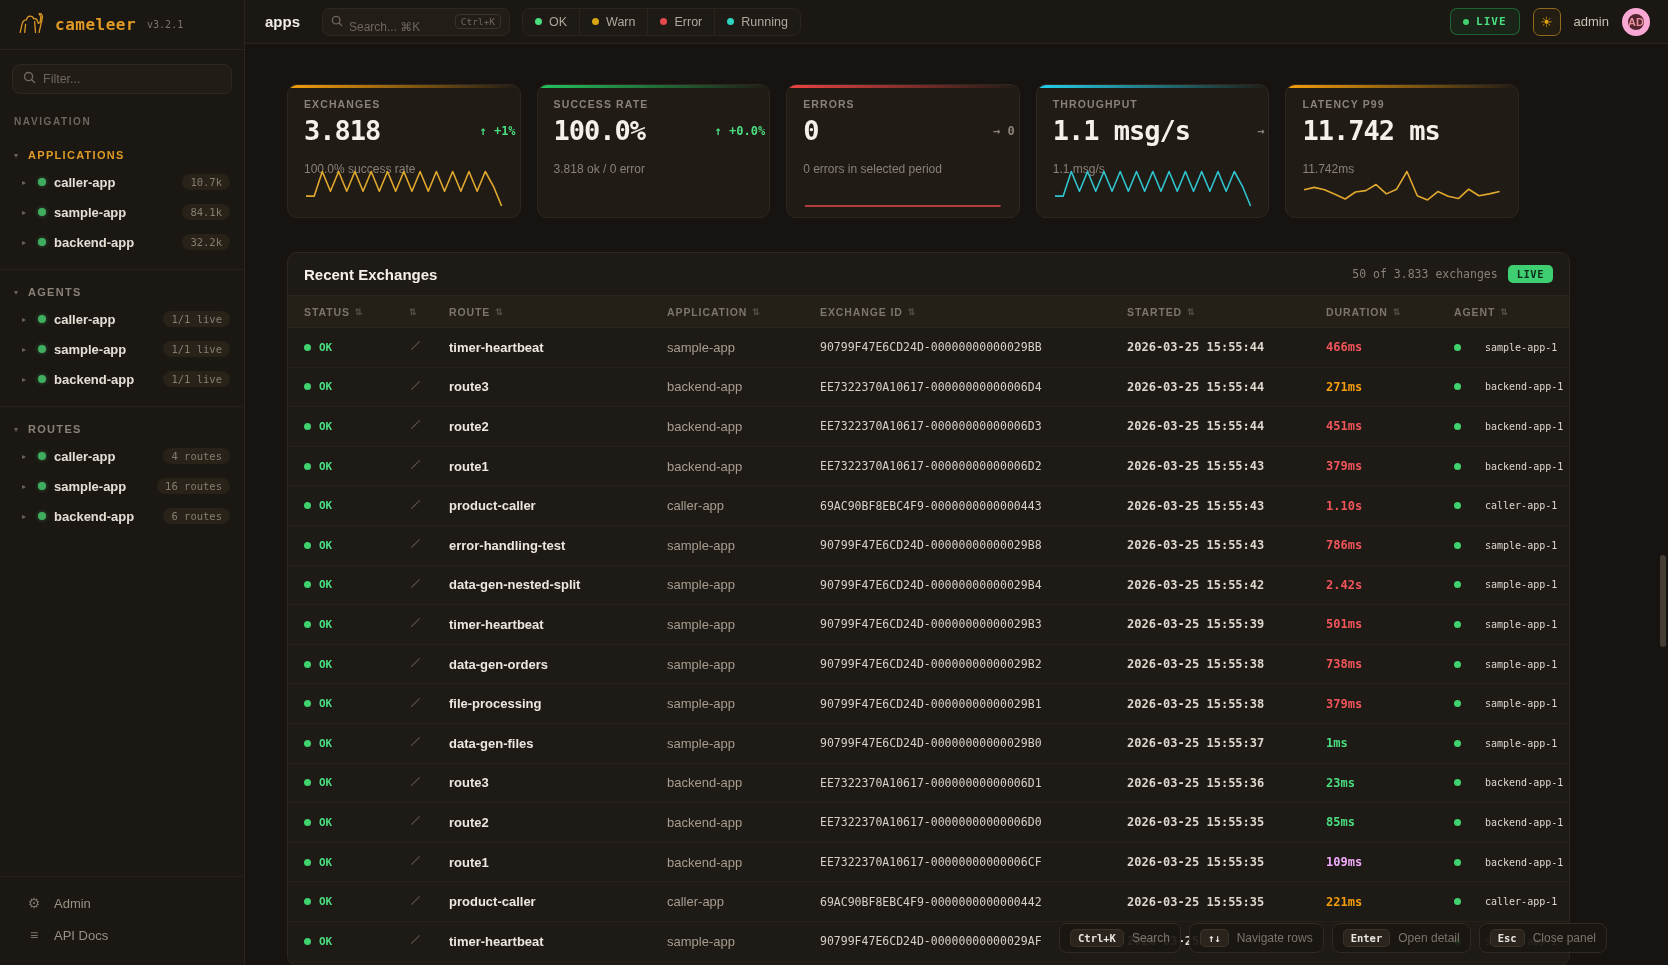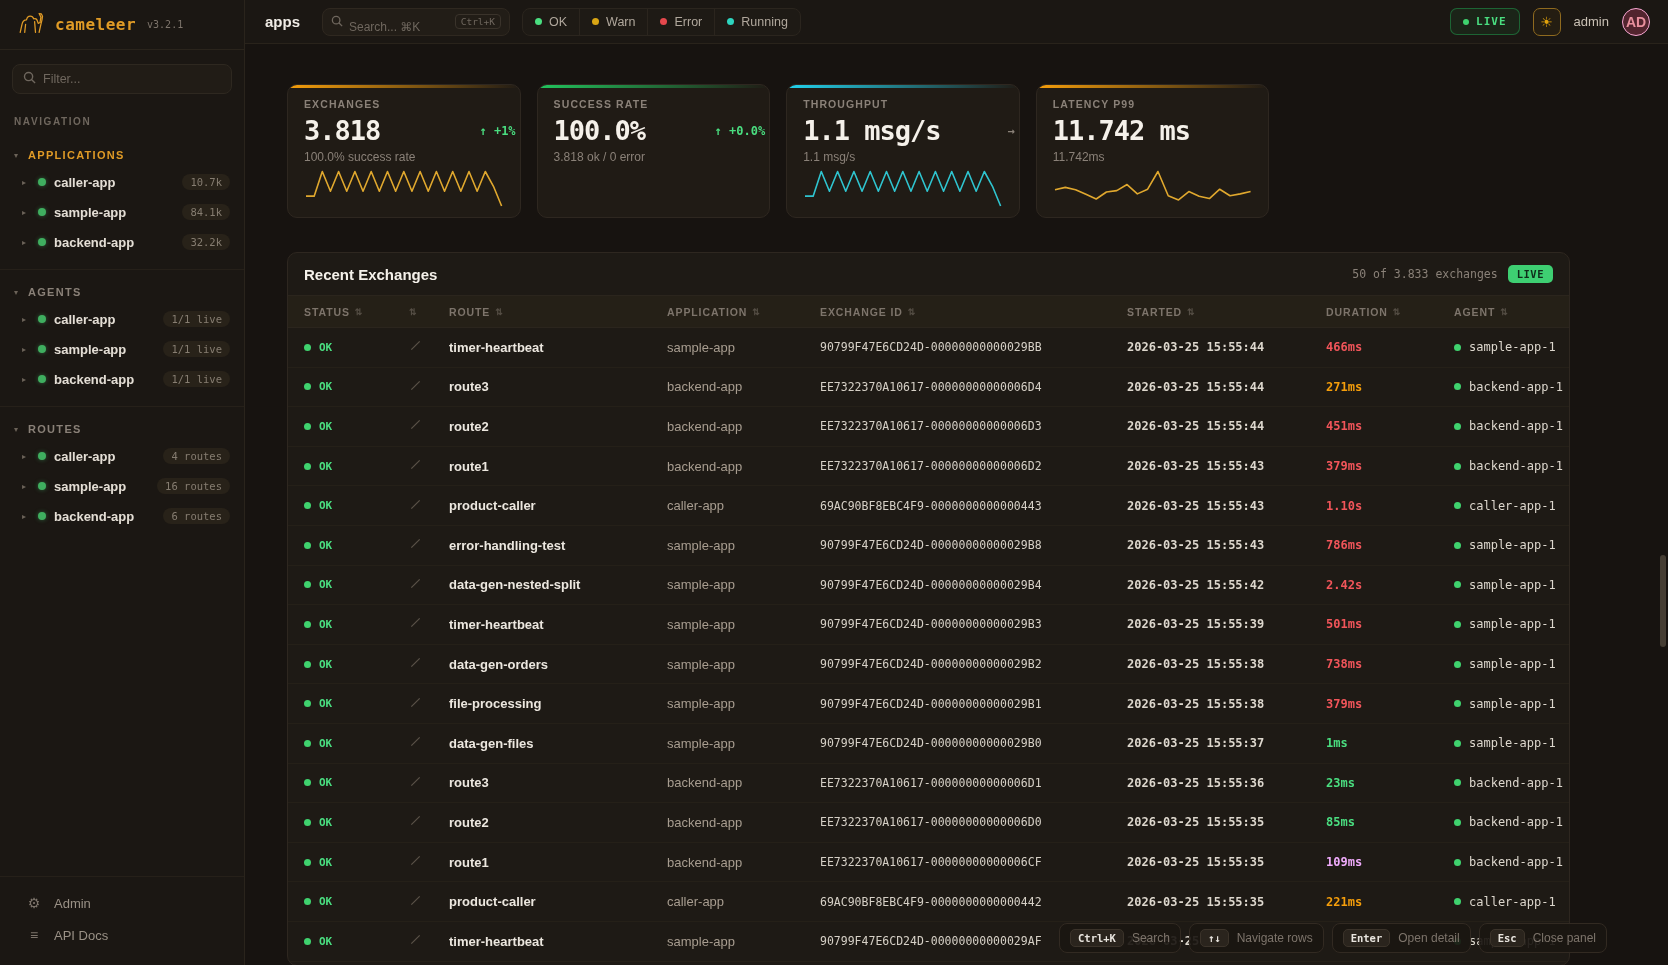--- a/index.html
+++ b/index.html
@@ -45,33 +45,33 @@
   .time-group { margin-left:18px; height:28px; background:#131008; border-radius:8px; display:flex; align-items:center; padding:2px; }
   .tr-btn { height:24px; display:flex; align-items:center; padding:0 12px; font-size:12.5px; color:#9b9287; border-radius:6px; cursor:pointer; }
   .tr-btn.active { background:#312c25; color:#f0ece6; font-weight:bold; }
   .time-display { display:flex; align-items:center; gap:8px; padding:0 12px; font-family:"DejaVu Sans Mono", monospace; font-size:12px; font-weight:bold; color:#e8e4de; }
   .time-sep { color:#6f675e; font-weight:normal; }
   .tb-right { margin-left:auto; display:flex; align-items:center; gap:13px; margin-right:18px; }
   .live-pill { display:flex; align-items:center; gap:7px; height:27px; padding:0 12px; border-radius:7px; background:rgba(34,197,94,.08); border:1px solid rgba(34,197,94,.4); color:#4ade80; font-family:"DejaVu Sans Mono", monospace; font-size:11px; font-weight:bold; letter-spacing:1px; }
   .live-dot { width:6px; height:6px; border-radius:50%; background:#3fd26e; }
   .theme-btn { width:28px; height:28px; border-radius:7px; border:1px solid #8f6a1f; background:#241d12; color:#e0a20c; font-size:14px; display:flex; align-items:center; justify-content:center; cursor:pointer; }
   .user-name { font-size:13px; color:#c9c0b4; }
-  .avatar { width:28px; height:28px; border-radius:50%; background:#52242e; border:1px solid #f9a8d4; color:#e9909e; font-size:14px; font-weight:bold; display:flex; align-items:center; justify-content:center; }
+  .avatar { width:28px; height:28px; border-radius:50%; background:#52242e; border:6px solid #f9a8d4; color:#e9909e; font-size:11px; font-weight:bold; display:flex; align-items:center; justify-content:center; }
 
   
   .main { position:absolute; left:245px; top:44px; right:0; bottom:0; background:#171310; }
   .cards { position:absolute; left:42px; top:40px; width:1232px; height:134px; display:grid; grid-template-columns:repeat(5,1fr); gap:16px; }
   .card { position:relative; background:#201b15; border:1px solid #2e2720; border-radius:10px; padding:13px 4px 10px 16px; overflow:hidden; }
   .card-accent { position:absolute; top:0; left:0; right:0; height:3px; }
   .card-label { font-size:10.5px; font-weight:bold; letter-spacing:1.1px; color:#8a8178; }
   .card-valrow { display:flex; align-items:center; justify-content:space-between; margin-top:5px; }
   .card-value { font-family:"DejaVu Sans Mono", monospace; font-size:27px; font-weight:bold; color:#f5f1ea; letter-spacing:-1px; }
   .card-delta { font-family:"DejaVu Sans Mono", monospace; font-size:12px; font-weight:bold; }
   .delta-green { color:#4ade80; } .delta-gray { color:#8a8178; }
-  .card-sub { font-size:12px; color:#8a8178; margin-top:4px; }
+  .card-sub { font-size:12px; color:#8a8178; margin-top:16px; }
   .card-spark { position:absolute; left:16px; right:16px; bottom:8px; height:42px; }
   .card-spark svg { width:100%; height:100%; }
 
   
   .panel { position:absolute; left:42px; top:208px; width:1283px; height:714px; background:#1e1a15; border:1px solid #2e2720; border-radius:10px; overflow:hidden; }
   .panel-head { height:42px; display:flex; align-items:center; padding:0 16px; }
   .panel-title { font-size:15px; font-weight:bold; color:#f5f1ea; }
   .panel-right { margin-left:auto; display:flex; align-items:center; gap:10px; }
   .panel-summary { font-family:"DejaVu Sans Mono", monospace; font-size:11.5px; color:#8a8178; }
   .panel-live { background:#3ecf72; color:#0f2b1a; font-family:"DejaVu Sans Mono", monospace; font-size:10.5px; font-weight:bold; letter-spacing:.5px; border-radius:5px; padding:3px 9px; }
@@ -82,21 +82,21 @@
   .trow { height:39.6px; border-bottom:1px solid #252018; cursor:pointer; }
   .c-status { display:flex; align-items:center; gap:8px; font-family:"DejaVu Sans Mono", monospace; font-size:11px; font-weight:bold; color:#4ade80; }
   .st-dot { width:7px; height:7px; border-radius:50%; background:#3fd26e; }
   .c-trend { color:#5a5248; }
   .c-route { font-size:13px; font-weight:600; color:#ece7df; }
   .c-app { font-size:13px; color:#a89d90; }
   .c-id { font-family:"DejaVu Sans Mono", monospace; font-size:11.5px; color:#d6d0c6; }
   .c-started { font-family:"DejaVu Sans Mono", monospace; font-size:12px; font-weight:bold; color:#ddd7cd; }
   .c-dur { font-family:"DejaVu Sans Mono", monospace; font-size:12px; font-weight:bold; }
   .dur-green { color:#4ade80; } .dur-amber { color:#f59e0b; } .dur-red { color:#f2555a; } .dur-default { color:#f0abfc; }
-  .c-agent { display:flex; align-items:center; gap:8px; font-family:"DejaVu Sans Mono", monospace; font-size:12px; color:#ddd7cd; }
+  .c-agent { display:flex; align-items:center; gap:24px; font-family:"DejaVu Sans Mono", monospace; font-size:10px; color:#ddd7cd; }
 
   
   .hints { position:absolute; right:61px; bottom:12px; display:flex; gap:8px; z-index:10; }
   .hint-chip { display:flex; align-items:center; gap:8px; background:rgba(26,22,17,.92); border:1px solid #322a22; border-radius:8px; padding:5px 10px; }
   .hint-kbd { background:#2a241d; border:1px solid #3b332a; border-radius:5px; padding:2px 7px; font-family:"DejaVu Sans Mono", monospace; font-size:10.5px; font-weight:bold; color:#e8e4de; }
   .hint-label { font-size:12px; color:#7d746b; }
   .scroll-thumb { position:absolute; right:2px; top:555px; width:6px; height:92px; border-radius:3px; background:#453d33; z-index:11; }
 </style>
 </head>
 <body>
@@ -276,20 +276,32 @@
       <div class="card">
         <div class="card-accent" style="background: linear-gradient(90deg, rgb(34, 197, 94), rgba(0, 0, 0, 0));"></div>
         <div class="card-label">SUCCESS RATE</div>
         <div class="card-valrow">
           <span class="card-value">100.0%</span>
           <span class="card-delta delta-green">↑ +0.0%</span>
         </div>
         <div class="card-sub">3.818 ok / 0 error</div>
       </div>
       <div class="card">
+        <div class="card-accent" style="background: linear-gradient(90deg, rgb(239, 68, 68), rgba(0, 0, 0, 0));"></div>
+        <div class="card-label">ERRORS</div>
+        <div class="card-valrow">
+          <span class="card-value">0</span>
+          <span class="card-delta delta-gray">→ 0</span>
+        </div>
+        <div class="card-sub">0 errors in selected period</div>
+        <div class="card-spark"><svg viewBox="0 0 100 28" preserveAspectRatio="none">
+            <polyline points="1,26 99,26" fill="none" stroke="#e5484d" stroke-width="1.6" vector-effect="non-scaling-stroke" stroke-linejoin="round"></polyline>
+          </svg></div>
+      </div>
+      <div class="card">
         <div class="card-accent" style="background: linear-gradient(90deg, rgb(34, 211, 238), rgba(0, 0, 0, 0));"></div>
         <div class="card-label">THROUGHPUT</div>
         <div class="card-valrow">
           <span class="card-value">1.1 msg/s</span>
           <span class="card-delta delta-gray">→</span>
         </div>
         <div class="card-sub">1.1 msg/s</div>
         <div class="card-spark"><svg viewBox="0 0 100 28" preserveAspectRatio="none">
             <polyline points="1,19.42857142857143 5.083333333333333,19.42857142857143 9.166666666666666,3 13.25,16.142857142857146 17.333333333333332,3 21.416666666666668,16.142857142857146 25.5,3 29.583333333333336,16.142857142857146 33.666666666666664,3 37.75,16.142857142857146 41.833333333333336,3 45.916666666666664,16.142857142857146 50,3 54.08333333333333,16.142857142857146 58.16666666666667,3 62.25,16.142857142857146 66.33333333333333,3 70.41666666666667,16.142857142857146 74.5,3 78.58333333333333,16.142857142857146 82.66666666666667,3 86.75,16.142857142857146 90.83333333333333,3 94.91666666666667,12.857142857142858 99,26" fill="none" stroke="#2fc4cf" stroke-width="1.6" vector-effect="non-scaling-stroke" stroke-linejoin="round"></polyline>
           </svg></div>

